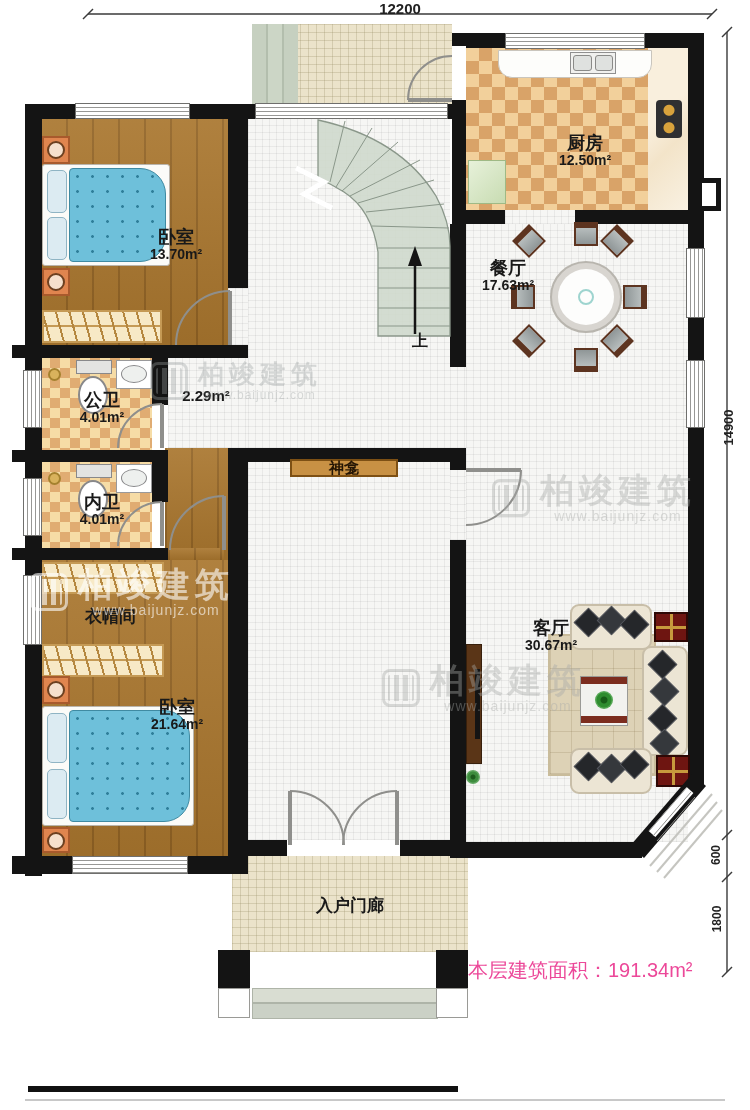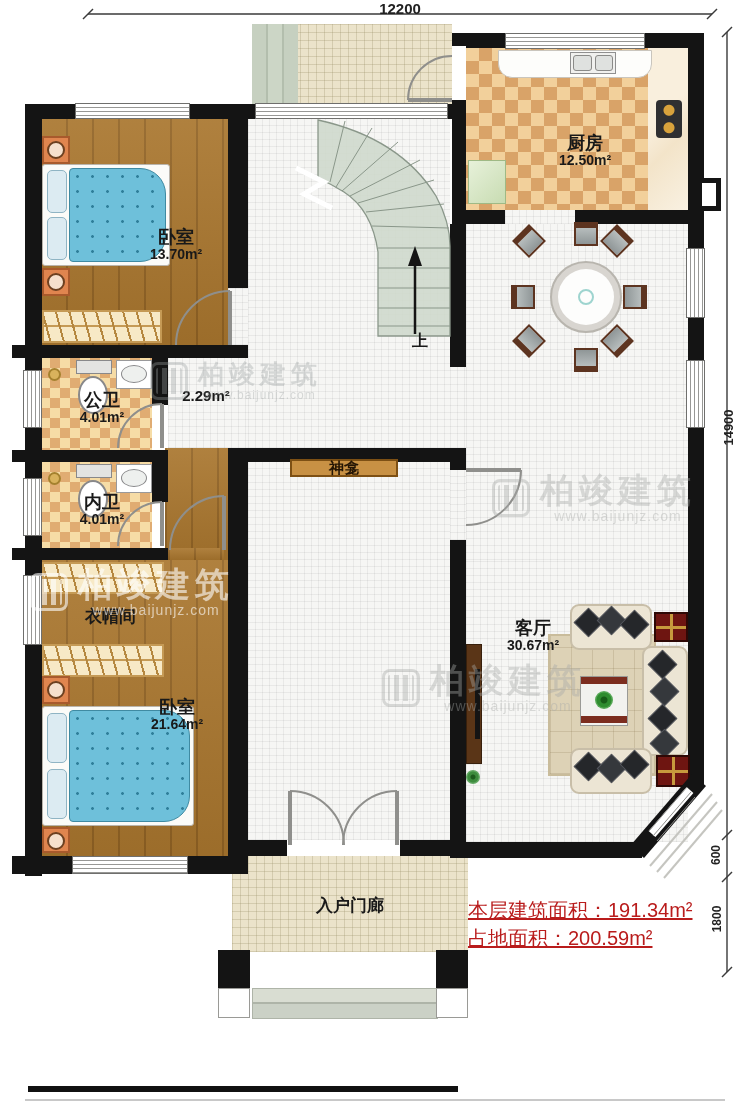--- a/index.html
+++ b/index.html
@@ -52,21 +52,21 @@
   .spillow{position:absolute;width:19px;height:19px;background:#25272a;border:1px solid #53555c;transform:rotate(45deg);}
   .redtable{position:absolute;width:34px;height:30px;box-sizing:border-box;border:2px solid #2e0805;
     background:linear-gradient(#c79a3d,#c79a3d) center/100% 3px no-repeat,
                linear-gradient(#c79a3d,#c79a3d) center/3px 100% no-repeat,#6e1511;}
   .wm{position:absolute;display:flex;align-items:center;gap:10px;z-index:40;pointer-events:none;}
   .wm-logo{width:38px;height:38px;border:3px solid currentColor;border-radius:8px;box-sizing:border-box;
     background:repeating-linear-gradient(90deg,currentColor 0 5px,transparent 5px 9px);background-clip:content-box;padding:3px;}
   .wm-text{display:flex;flex-direction:column;align-items:center;line-height:1.1;}
   .wm-brand{font-weight:bold;letter-spacing:5px;font-size:34px;}
   .wm-url{font-size:14px;letter-spacing:1px;}
-  .stats{position:absolute;left:468px;top:896px;z-index:31;color:#b91c1c;text-decoration:underline;}
+  .stats{position:absolute;left:468px;top:956px;z-index:31;color:#ec4899;}
   .stats .row{font-size:20px;line-height:28px;white-space:nowrap;}
   .titleblock{position:absolute;left:28px;top:1010px;display:flex;align-items:baseline;z-index:31;color:#111;}
   .title-main{font-size:54px;font-weight:bold;letter-spacing:2px;}
   .title-scale{font-size:46px;margin-left:14px;}
 </style>
 </head>
 <body>
 
 <div class="plan">
 
@@ -299,60 +299,63 @@
   </svg>
 
   <div class="rlabel" style="left:116px;top:227px;width:120px;">
     <span class="rname">卧室</span>
     <span class="rarea">13.70m²</span>
   </div>
   <div class="rlabel" style="left:525px;top:133px;width:120px;">
     <span class="rname">厨房</span>
     <span class="rarea">12.50m²</span>
   </div>
+  <div class="rlabel" style="left:448px;top:258px;width:120px;">
+    <span class="rname">餐厅</span>
+    <span class="rarea">17.63m²</span>
+  </div>
   <div class="rlabel" style="left:156px;top:388px;width:100px;">
     <span class="rarea" style="font-size:15px;">2.29m²</span>
   </div>
   <div class="rlabel" style="left:52px;top:390px;width:100px;">
     <span class="rname">公卫</span>
     <span class="rarea">4.01m²</span>
   </div>
   <div class="rlabel" style="left:52px;top:492px;width:100px;">
     <span class="rname">内卫</span>
     <span class="rarea">4.01m²</span>
   </div>
   <div class="rlabel" style="left:58px;top:607px;width:105px;">
     <span class="rname" style="font-size:17px;">衣帽间</span>
   </div>
   <div class="rlabel" style="left:117px;top:697px;width:120px;">
     <span class="rname">卧室</span>
     <span class="rarea">21.64m²</span>
   </div>
-  <div class="rlabel" style="left:473px;top:618px;width:120px;">
+  <div class="rlabel" style="left:491px;top:618px;width:120px;">
     <span class="rname">客厅</span>
     <span class="rarea">30.67m²</span>
   </div>
   <div class="rlabel" style="left:280px;top:896px;width:140px;">
     <span class="rname" style="font-size:17px;">入户门廊</span>
   </div>
   <div class="rlabel" style="left:406px;top:332px;width:28px;">
     <span class="rname" style="font-size:16px;">上</span>
   </div>
 
   <div class="dim dim-top" style="left:330px;top:0px;width:140px;">12200</div>
   <div class="dim dim-v" style="left:704px;top:420px;width:48px;">14900</div>
   <div class="dim dim-v" style="left:696px;top:848px;width:40px;font-size:12px;">600</div>
   <div class="dim dim-v" style="left:694px;top:912px;width:46px;font-size:12px;">1800</div>
 
   <div class="abs" style="left:28px;top:1086px;width:430px;height:6px;background:#111;z-index:31;"></div>
   <div class="abs" style="left:25px;top:1099px;width:700px;height:2px;background:#c8c8c8;z-index:31;"></div>
 
   <div class="stats">
     <div class="row"><span>本层建筑面积：</span><span>191.34m²</span></div>
-    <div class="row"><span>占地面积：</span><span>200.59m²</span></div>
   </div>
 
   <div class="wm" style="left:150px;top:360px;color:#9aa0a0;opacity:.35;">
     <div class="wm-logo"></div>
     <div class="wm-text">
       <span class="wm-brand" style="font-size:26px;">柏竣建筑</span>
       <span class="wm-url" style="font-size:12px;">www.baijunjz.com</span>
     </div>
   </div>
   <div class="wm" style="left:30px;top:566px;color:#ffffff;opacity:.6;">

